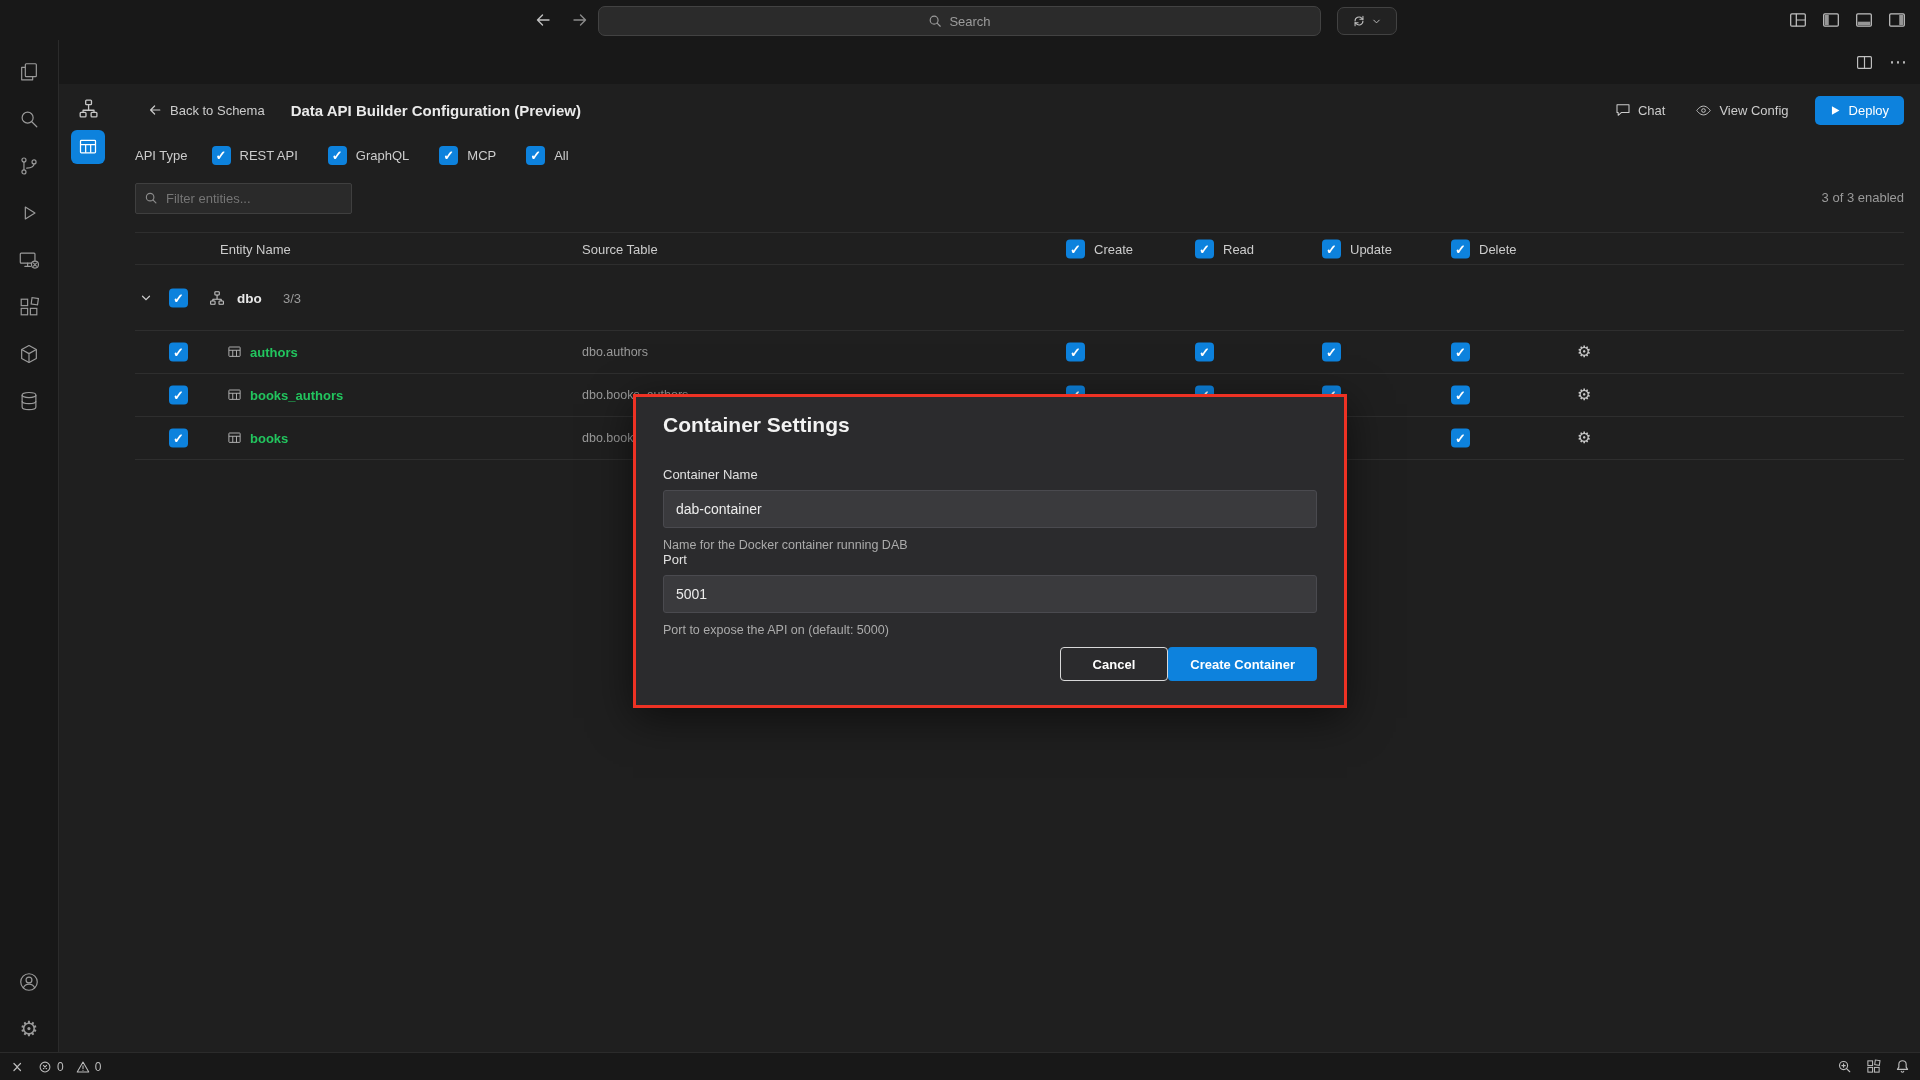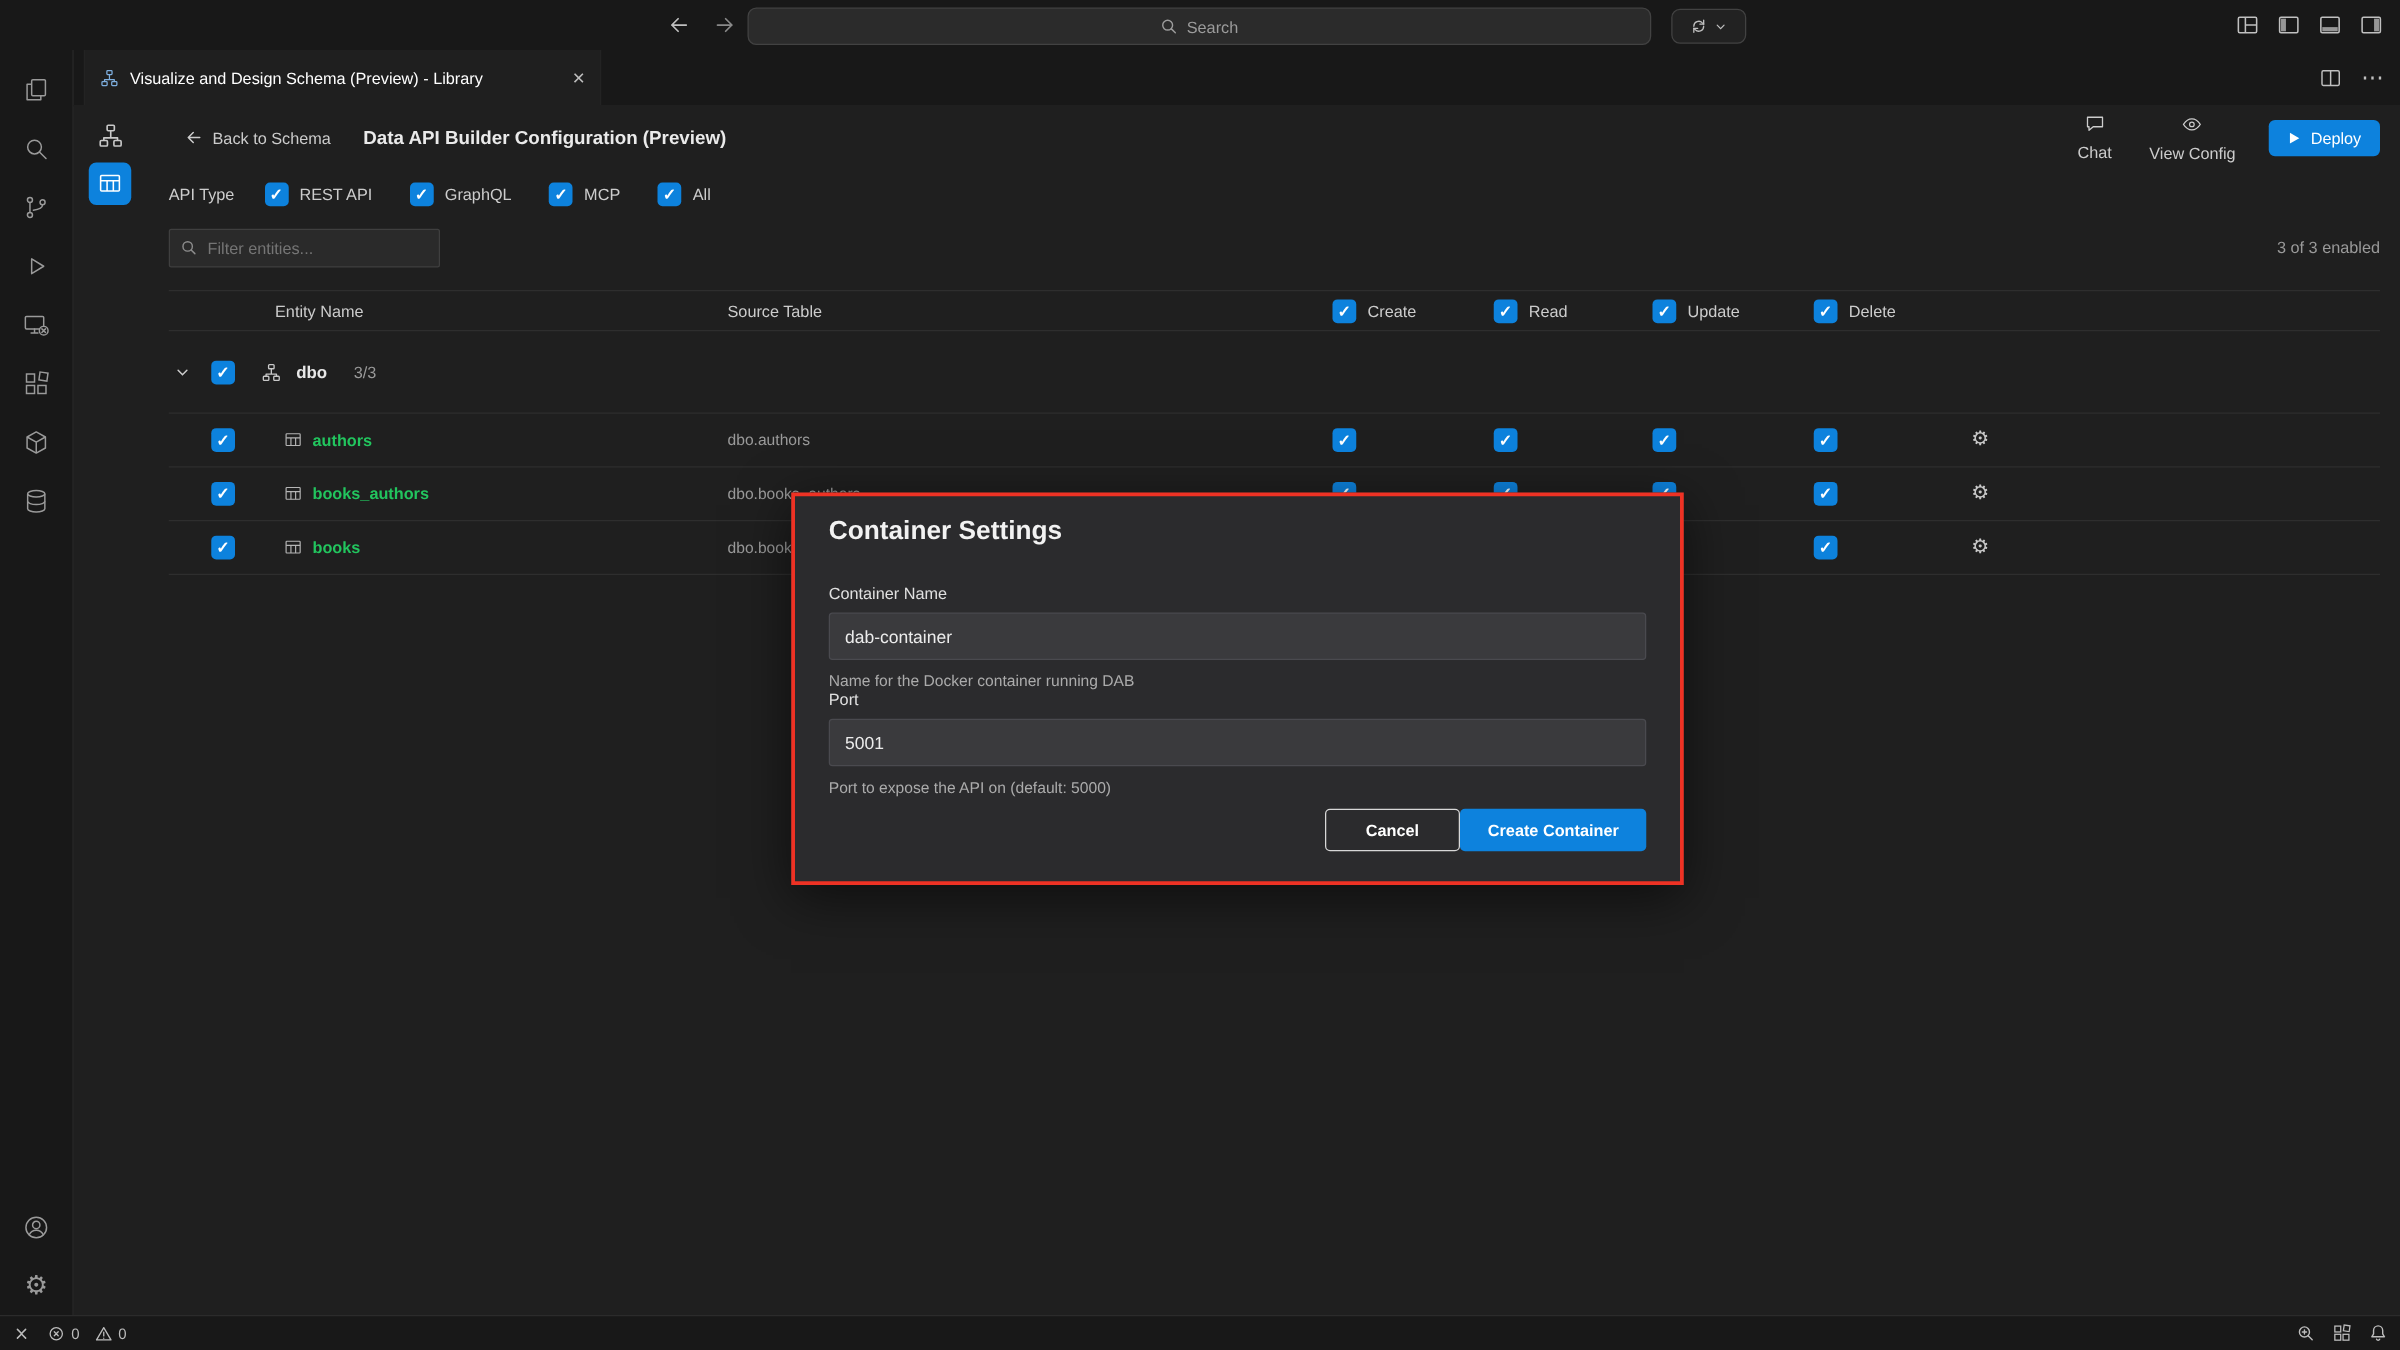--- a/index.html
+++ b/index.html
@@ -41,21 +41,21 @@
   .webview{position:absolute;left:59px;top:84px;right:0;bottom:28px;background:#1f1f1f;}
   .ministrip{position:absolute;left:0;top:0;width:58px;height:100%;display:flex;flex-direction:column;align-items:center;}
   .mini-icon{width:24px;height:24px;margin-top:12px;color:#c8c8c8;display:flex;align-items:center;justify-content:center;}
   .mini-active{width:34px;height:34px;margin-top:10px;border-radius:6px;background:#0d82dd;color:#ffffff;
                display:flex;align-items:center;justify-content:center;}
 
   .page-header{position:absolute;left:88px;top:10px;right:16px;height:32px;display:flex;align-items:center;}
   .back-link{display:flex;align-items:center;gap:7px;color:#cccccc;cursor:default;}
   .page-title{margin-left:26px;font-weight:bold;font-size:15px;color:#eaeaea;}
   .hdr-spacer{flex:1;}
-  .hdr-btn{display:flex;align-items:center;gap:7px;color:#cccccc;margin-left:30px;flex-direction:column;}
+  .hdr-btn{display:flex;align-items:center;gap:7px;color:#cccccc;margin-left:30px;}
   .deploy-btn{margin-left:26px;background:#0d82dd;color:#ffffff;border:none;border-radius:5px;height:29px;
               padding:0 15px;display:flex;align-items:center;gap:8px;font-size:13px;font-family:inherit;}
 
   .api-row{position:absolute;left:76px;top:59px;height:24px;display:flex;align-items:center;}
   .api-label{margin-right:24px;color:#cccccc;}
   .api-option{display:flex;align-items:center;gap:9px;margin-right:30px;}
 
   .cb{width:19px;height:19px;background:#0d82dd;border-radius:4px;color:#ffffff;font-size:13px;
       font-weight:bold;display:flex;align-items:center;justify-content:center;line-height:1;flex:none;}
 
@@ -239,32 +239,20 @@
         <circle cx="12" cy="9.8" r="3.2"></circle>
         <path d="M5.9 18.3c1.2-2.6 3.4-4 6.1-4s4.9 1.4 6.1 4"></path>
       </svg>
   </span>
   <span class="act-item">
     <span class="act-gear">⚙</span>
   </span>
 </div>
 
 <div class="tabbar">
-  <div class="tab">
-    <span>
-      <svg viewBox="0 0 24 24" width="15" height="15" fill="none" stroke="#7fb0e0" stroke-width="1.6" stroke-linejoin="round">
-          <rect x="8.8" y="2.5" width="6.6" height="5" rx="1"></rect>
-          <rect x="2.5" y="16.5" width="6.6" height="5" rx="1"></rect>
-          <rect x="15" y="16.5" width="6.6" height="5" rx="1"></rect>
-          <path d="M12.1 7.5v4.5M5.8 16.5V14h12.5v2.5M12.1 12v2"></path>
-        </svg>
-    </span>
-    <span class="tab-label">Visualize and Design Schema (Preview) - Library</span>
-    <span class="tab-close">×</span>
-  </div>
   <div class="tab-actions">
     <span>
       <svg viewBox="0 0 16 16" width="17" height="17" fill="none" stroke="currentColor" stroke-width="1.1">
           <rect x="1.5" y="2.5" width="13" height="11" rx="1"></rect>
           <path d="M8 2.5v11"></path>
         </svg>
     </span>
     <span class="ellipsis">⋯</span>
   </div>
 </div>

